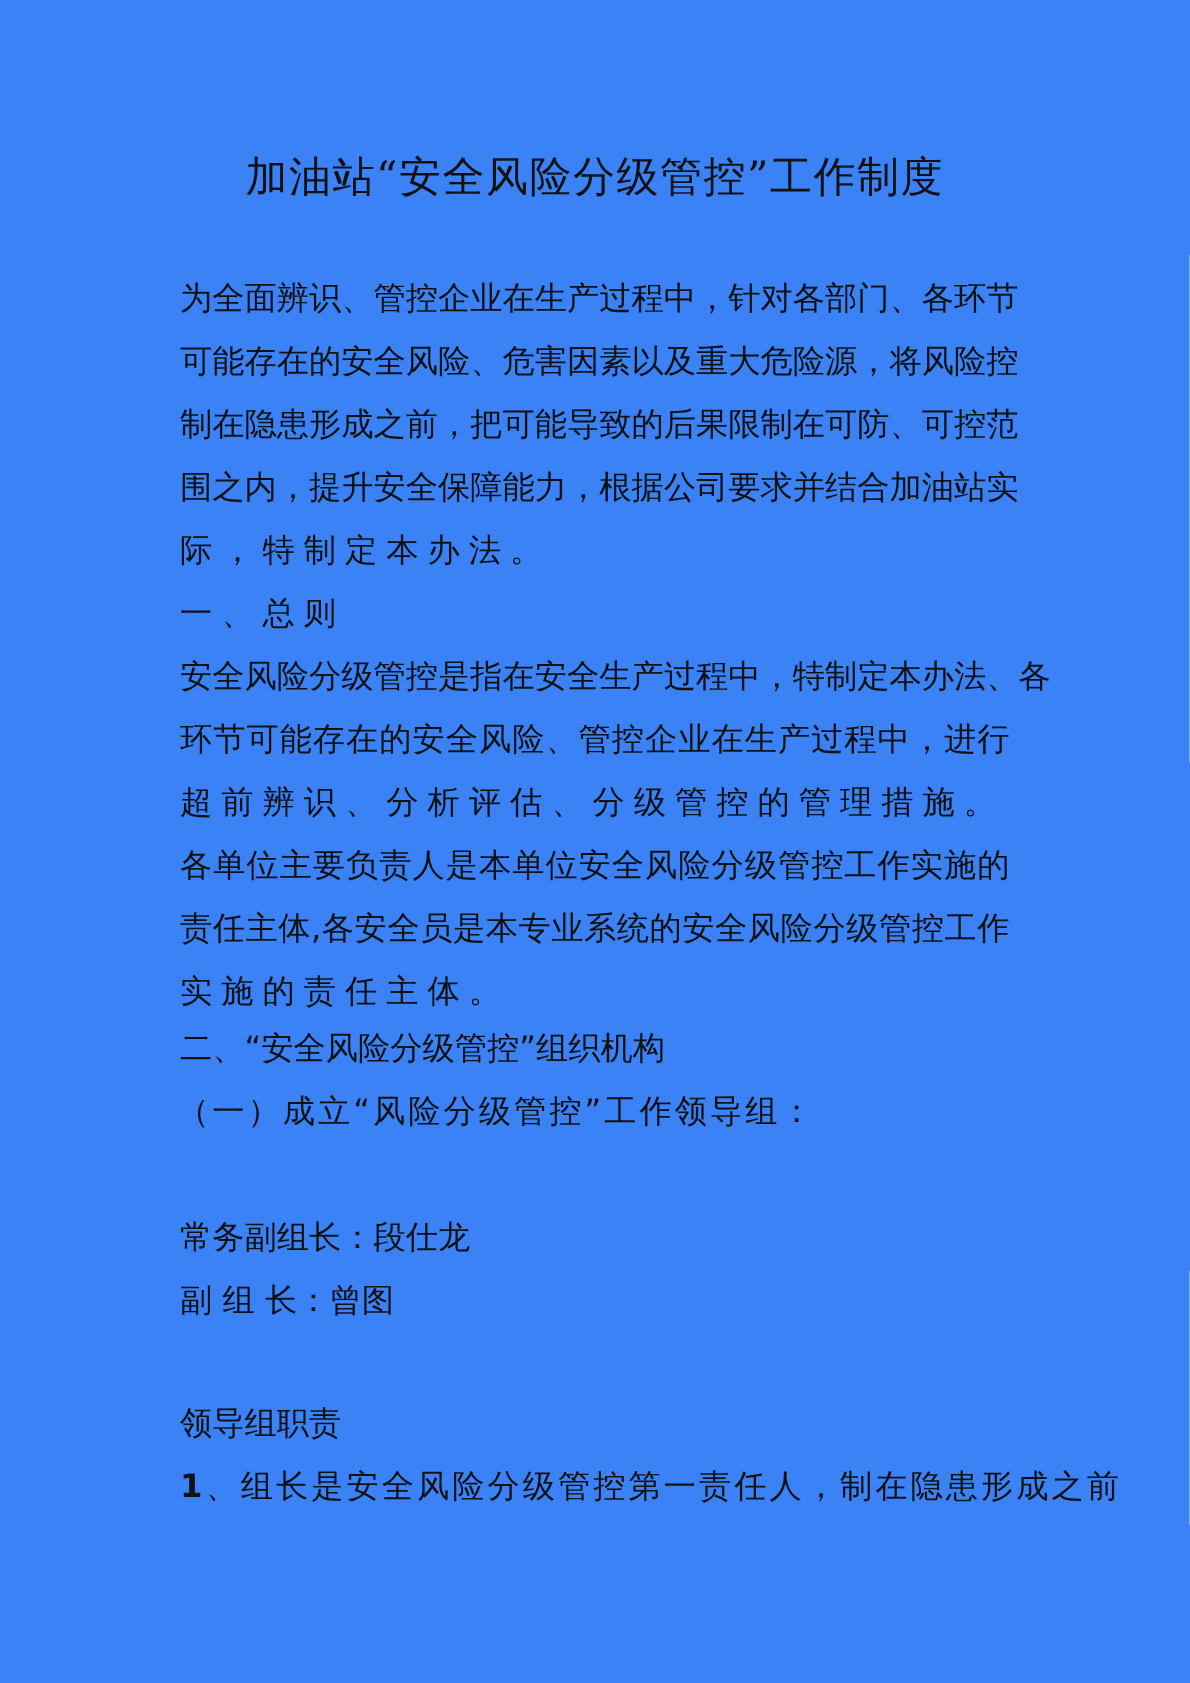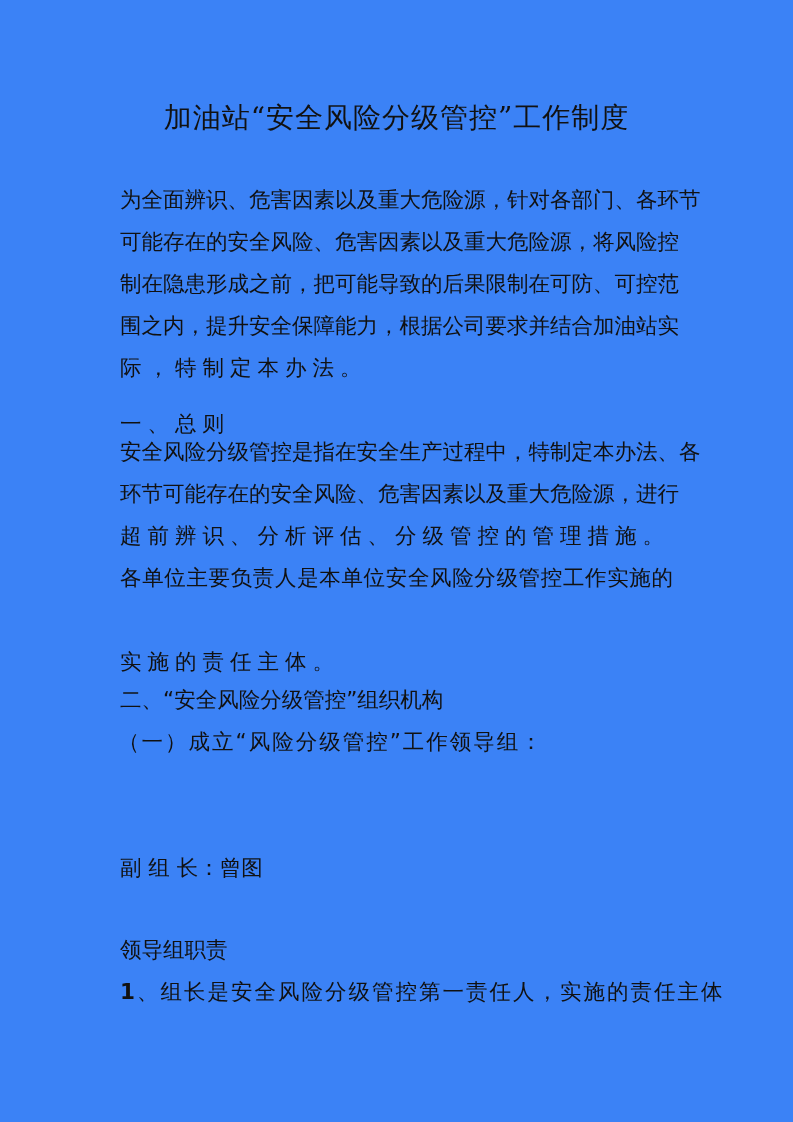--- a/index.html
+++ b/index.html
@@ -24,32 +24,34 @@
     .tight { letter-spacing: 0px; }
     .bold-num { font-weight: bold; }
   </style>
 </head>
 <body>
 
 <div class="page">
 
   <div class="title">加油站“安全风险分级管控”工作制度</div>
 
-  <div class="line full" style="top:184px">为全面辨识、危害因素以及重大危险源，针对各部门、各环节</div>
+  <div class="line full" style="top:184px">为全面辨识、管控企业在生产过程中，针对各部门、各环节</div>
   <div class="line full" style="top:226px">可能存在的安全风险、危害因素以及重大危险源，将风险控</div>
   <div class="line full" style="top:310px">围之内，提升安全保障能力，根据公司要求并结合加油站实</div>
   <div class="line full" style="top:268px">制在隐患形成之前，把可能导致的后果限制在可防、可控范</div>
   <div class="line wide" style="top:352px">际，特制定本办法。</div>
 
-  <div class="line wide" style="top:408px">一、总则</div>
+  <div class="line wide" style="top:394px">一、总则</div>
   <div class="line full" style="top:436px">安全风险分级管控是指在安全生产过程中，特制定本办法、各</div>
-  <div class="line full" style="top:478px">环节可能存在的安全风险、危害因素以及重大危险源，进行</div>
+  <div class="line full" style="top:478px">环节可能存在的安全风险、管控企业在生产过程中，进行</div>
   <div class="line full" style="top:562px">各单位主要负责人是本单位安全风险分级管控工作实施的</div>
   <div class="line wide" style="top:520px">超前辨识、分析评估、分级管控的管理措施。</div>
+  <div class="line full" style="top:604px">责任主体,各安全员是本专业系统的安全风险分级管控工作</div>
   <div class="line wide" style="top:646px">实施的责任主体。</div>
 
   <div class="line mid" style="top:726px; left:118px">（一）成立“风险分级管控”工作领导组：</div>
   <div class="line tight" style="top:684px">二、“安全风险分级管控”组织机构</div>
+  <div class="line tight" style="top:810px">常务副组长：段仕龙</div>
   <div class="line tight" style="top:852px; white-space:pre">副 组 长：曾图</div>
   <div class="line tight" style="top:934px">领导组职责</div>
-  <div class="line mid" style="top:976px"><span class="bold-num">1</span><span>、组长是安全风险分级管控第一责任人，实施的责任主体</span></div>
+  <div class="line mid" style="top:976px"><span class="bold-num">1</span><span>、组长是安全风险分级管控第一责任人，制在隐患形成之前</span></div>
 
 </div>
 
 </body></html>

